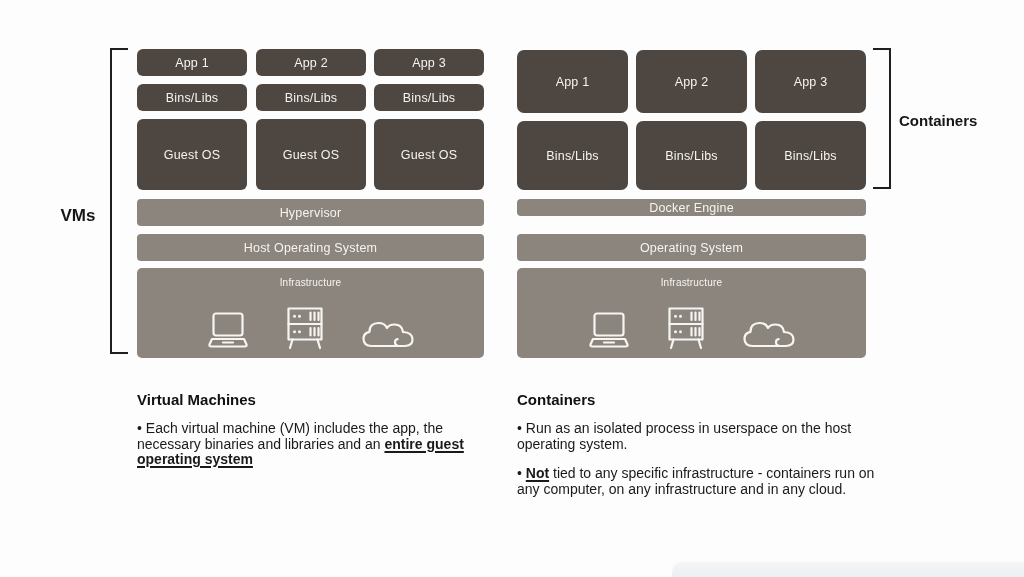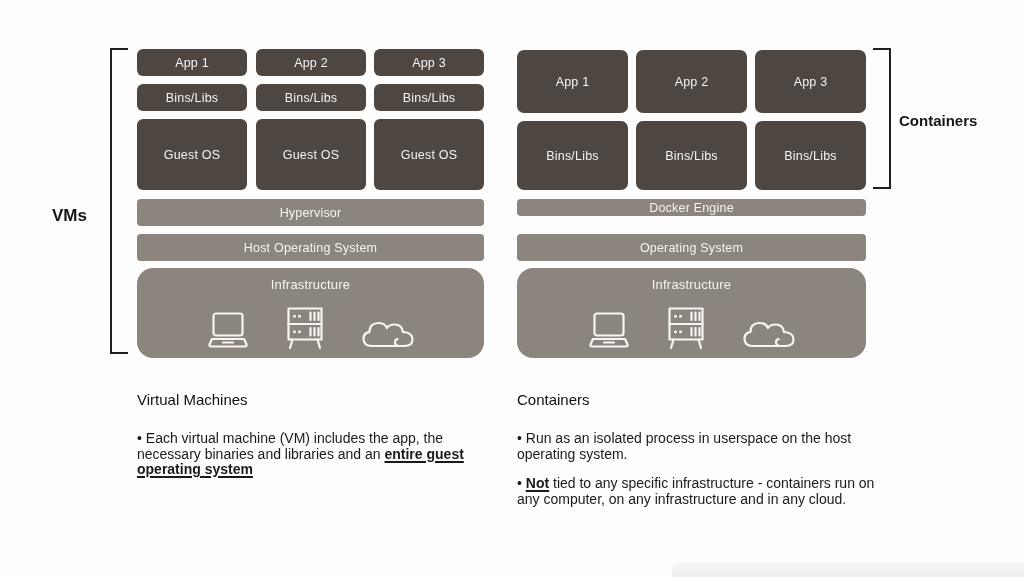--- a/index.html
+++ b/index.html
@@ -18,22 +18,22 @@
     background:var(--background);
   }
   .block{
     position:absolute;display:flex;align-items:center;justify-content:center;
     border-radius:6px;font-size:12.5px;letter-spacing:.2px;color:var(--block-text);
   }
   .dark{background:var(--block-dark);}
   .light{background:var(--block-light);}
   .bar{border-radius:4px;}
   .infra{
-    position:absolute;border-radius:16px;background:var(--block-light);
-    color:var(--block-text);font-size:13px;letter-spacing:.2px;
+    position:absolute;border-radius:5px;background:var(--block-light);
+    color:var(--block-text);font-size:10px;letter-spacing:.2px;
   }
   .infra-label{text-align:center;margin-top:9px;}
   .icons-row{
     position:absolute;left:0;right:0;bottom:7px;
     display:flex;justify-content:center;align-items:flex-end;gap:32px;
   }
   .icons-row svg{display:block;stroke:#f7f5f2;fill:none;stroke-width:2.2;
     stroke-linejoin:round;stroke-linecap:round;}
   .icons-row svg .dot{fill:#f7f5f2;stroke:none;}
   .bracket{position:absolute;}
@@ -43,24 +43,24 @@
     border-top:2.5px solid var(--bracket);
     border-bottom:2.5px solid var(--bracket);
   }
   .bracket-containers{
     left:873px;top:48px;width:18px;height:141px;
     border-right:2.5px solid var(--bracket);
     border-top:2.5px solid var(--bracket);
     border-bottom:2.5px solid var(--bracket);
   }
   .side-label{position:absolute;font-weight:700;color:#161616;}
-  .vms-label{left:52px;top:206px;width:52px;font-size:17px;}
+  .vms-label{left:52px;top:206px;width:52px;text-align:center;font-size:17px;}
   .containers-label{left:899px;top:112px;font-size:15px;}
   .desc{position:absolute;color:var(--body-text);}
-  .desc-heading{font-size:15px;font-weight:400;color:#111;margin-bottom:23px;}
+  .desc-heading{font-size:15px;font-weight:700;color:#111;margin-bottom:13px;}
   .desc p{
     font-size:14px;line-height:15.5px;margin:0 0 14px 0;white-space:pre-line;
   }
   .desc p span.b{font-weight:700;}
   .desc p span.u{text-decoration:underline;text-decoration-thickness:1.5px;text-underline-offset:2px;}
   .player-ghost{
     position:absolute;left:672px;top:562px;width:352px;height:15px;
     border-radius:10px 0 0 0;
     background:linear-gradient(to bottom,#f3f5f7,#edf0f2);
   }

